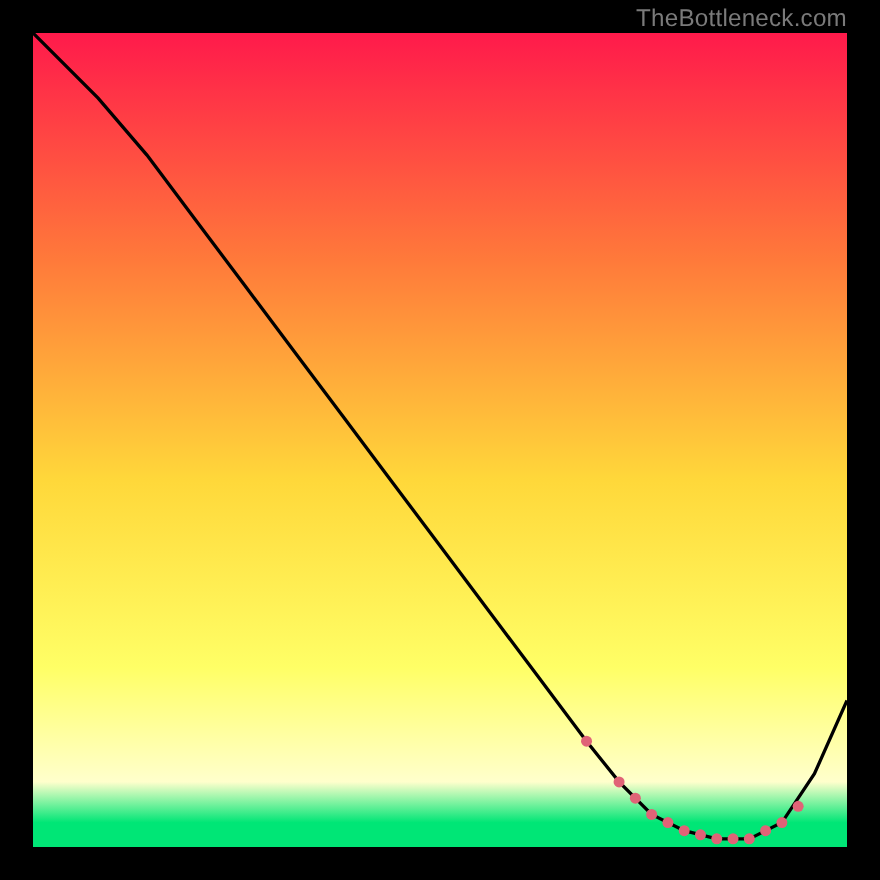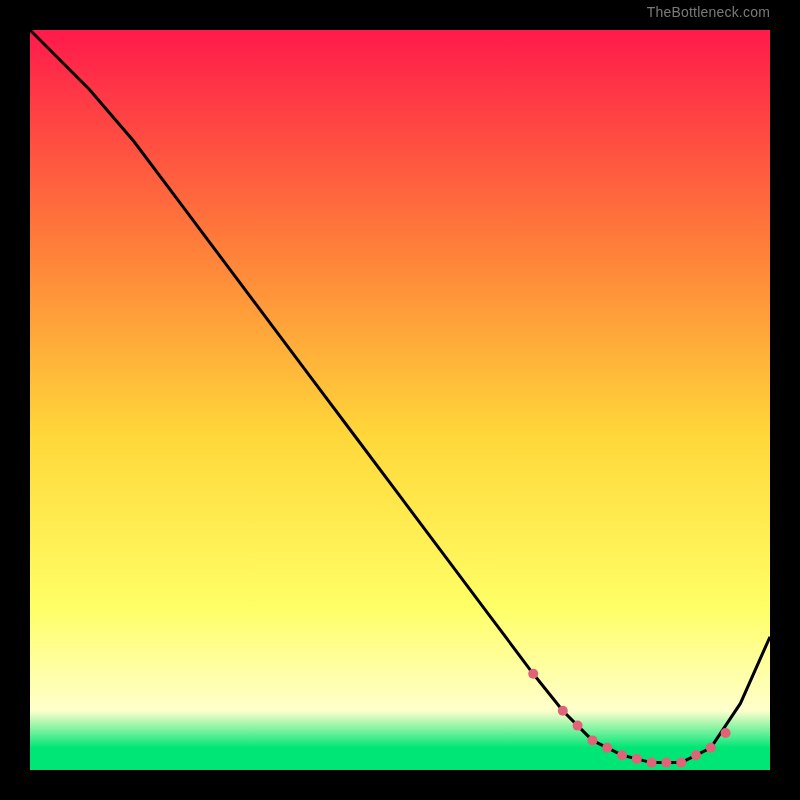--- a/index.html
+++ b/index.html
@@ -24,21 +24,21 @@
     left: 0;
     top: 0;
     width: 740px;
     height: 740px;
   }
   .watermark {
     position: absolute;
     top: 4px;
     right: 30px;
     color: #7a7a7a;
-    font-size: 14px;
+    font-size: 22px;
     font-weight: 400;
     letter-spacing: 0.2px;
   }
 </style>
 </head>
 <body>
 
 <div class="watermark">TheBottleneck.com</div>
 
 <div class="frame">

